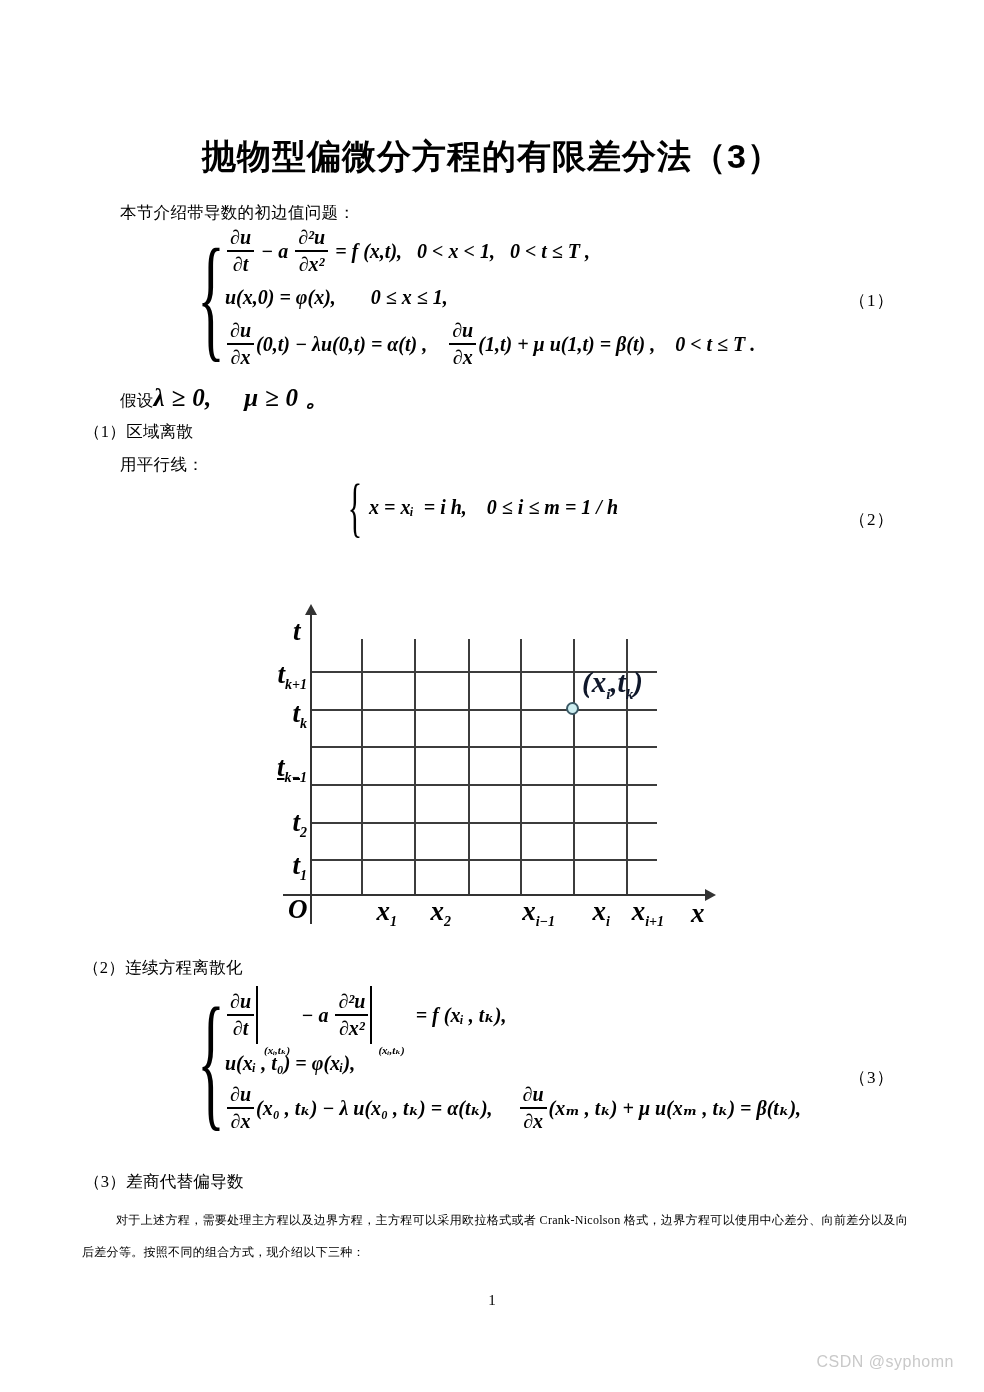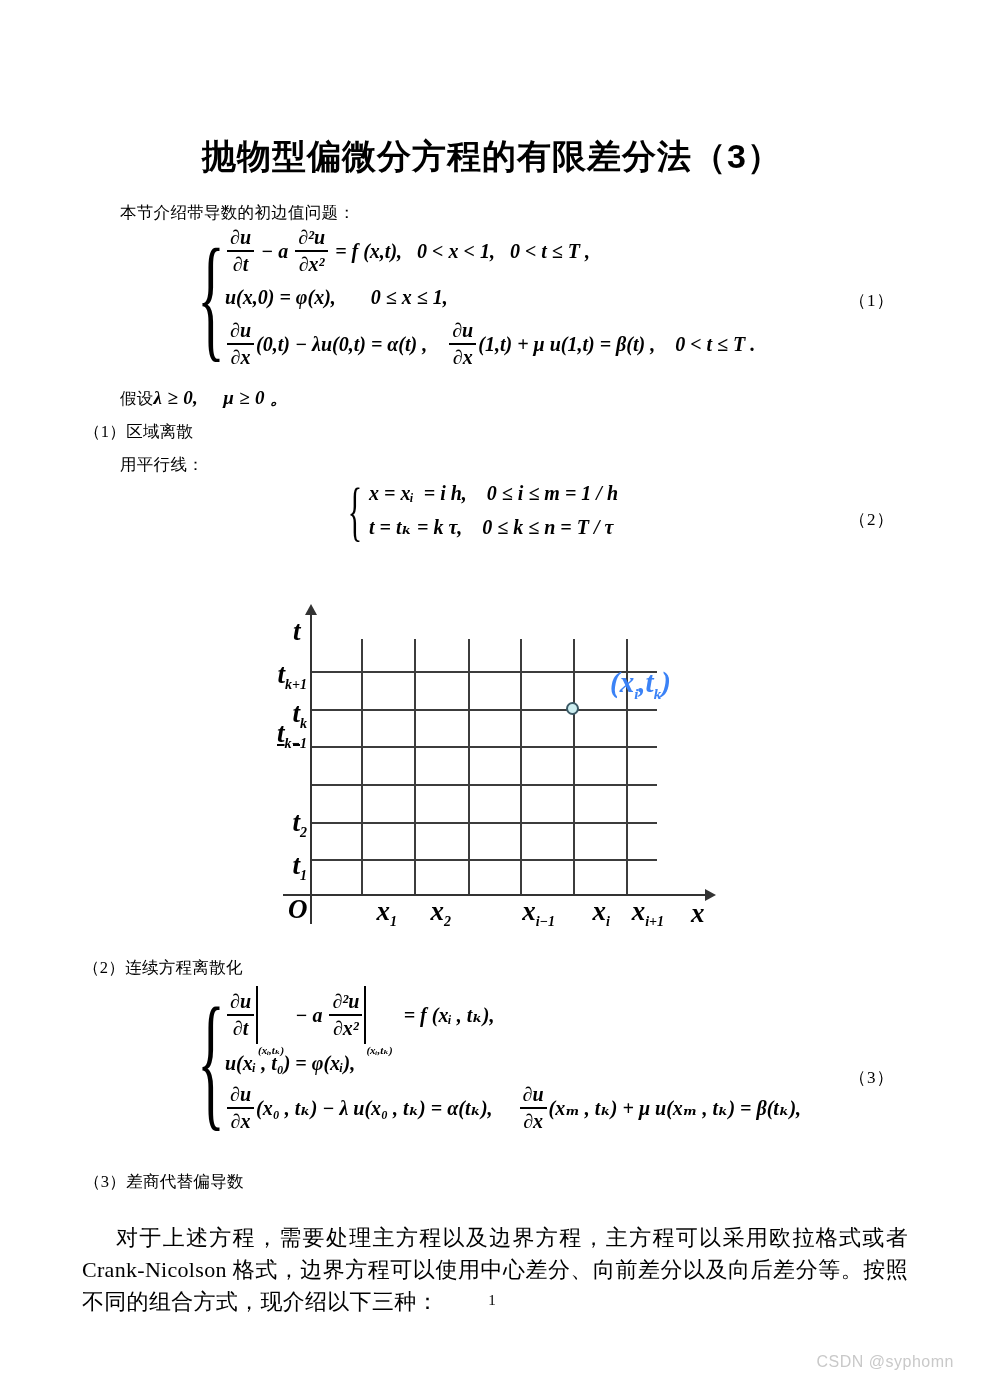--- a/index.html
+++ b/index.html
@@ -4,45 +4,45 @@
 <style>
   html,body{margin:0;padding:0;background:#ffffff;}
   .page{position:relative;width:984px;height:1392px;background:#ffffff;color:#000;
         font-family:"Liberation Serif","DejaVu Serif",serif;overflow:hidden;}
 
   
   .title{position:absolute;top:134px;left:0;width:100%;text-align:center;
          font-size:34px;font-weight:900;letter-spacing:1px;
          font-family:"Liberation Sans","DejaVu Sans",sans-serif;}
   .cn{position:absolute;font-size:16.5px;letter-spacing:0.3px;line-height:22px;}
-  .para{position:absolute;font-size:22px;letter-spacing:0.3px;line-height:32px;
-        text-align:justify;text-indent:34px;margin-top:18px;}
+  .para{position:absolute;font-size:12px;letter-spacing:0.3px;line-height:32px;
+        text-align:justify;text-indent:34px;}
 
   
   .math, .mt, .frac{font-family:"Liberation Serif","DejaVu Serif","DejaVu Sans",serif;
         font-style:italic;font-weight:bold;}
   .mt{white-space:pre;font-size:20px;}
-  .mt-s{white-space:pre;font-size:19px;}
+  .mt-s{white-space:pre;font-size:25px;}
   .frac{display:inline-flex;flex-direction:column;align-items:center;
         vertical-align:middle;font-size:20px;line-height:1.15;margin:0 2px;}
   .frac .num{display:block;border-bottom:2px solid #000;padding:0 3px 1px 3px;}
   .frac .den{display:block;padding-top:1px;}
   .eqwrap{position:absolute;display:flex;align-items:center;}
   .brace{display:flex;align-items:center;justify-content:center;width:18px;margin-right:5px;}
   .brace > span{display:block;font-style:normal;font-weight:400;line-height:1;}
   .b-eq1 > span{font-size:104px;transform:scale(0.55,1.32);}
   .b-eq2 > span{font-size:50px;transform:scale(0.6,1.3);}
   .b-eq3 > span{font-size:104px;transform:scale(0.55,1.45);}
   .eqlines{display:flex;flex-direction:column;gap:10px;}
   .eqlines3{gap:8px;}
   .eqrow{display:flex;align-items:center;}
   .eqnum{position:absolute;left:849px;font-size:17px;letter-spacing:1px;}
   .eval{display:inline-flex;align-items:flex-end;margin-right:6px;}
   .eval .bar{width:2px;height:58px;background:#000;}
-  .eval .esub{font-size:11px;line-height:1;margin-bottom:-12px;margin-left:0;white-space:pre;}
+  .eval .esub{font-size:11px;line-height:1;margin-bottom:-12px;margin-left:6px;white-space:pre;}
 
   
   .diagram{position:absolute;left:255px;top:608px;width:470px;height:335px;}
   .hline,.vline{position:absolute;background:#3c3c3c;}
   .hline{height:2px;left:55px;width:347px;}
   .vline{width:2px;top:31px;height:256px;}
   .axis{position:absolute;background:#333;}
   .arrow-up{position:absolute;width:0;height:0;border-left:6px solid transparent;
             border-right:6px solid transparent;border-bottom:11px solid #333;}
   .arrow-right{position:absolute;width:0;height:0;border-top:6px solid transparent;
@@ -116,23 +116,20 @@
   <div class="cn" style="left:120px;top:454px;">用平行线：</div>
 
   <div class="eqwrap" style="left:346px;top:482px;">
     <div class="brace b-eq2">
         <span>{</span>
       </div>
     <div class="eqlines">
       <div class="eqrow">
           <span class="mt">x = xᵢ  = i h,    0 ≤ i ≤ m = 1 / h</span>
         </div>
-      <div class="eqrow">
-          <span class="mt">t = tₖ = k τ,    0 ≤ k ≤ n = T / τ</span>
-        </div>
     </div>
   </div>
   <div class="eqnum" style="top:508px;">（2）</div>
 
 
   <div class="diagram">
 
     <div class="hline" style="top:63px;"></div>
     <div class="hline" style="top:101px;"></div>
     <div class="hline" style="top:138px;"></div>
@@ -148,34 +145,34 @@
     <div class="vline" style="left:371px;"></div>
 
     <div class="axis" style="left:55px;top:3px;width:2px;height:313px;"></div>
     <div class="arrow-up" style="left:50px;top:-4px;"></div>
     <div class="axis" style="left:28px;top:286px;width:424px;height:2px;"></div>
     <div class="arrow-right" style="left:450px;top:281px;"></div>
 
     <div class="dlab" style="left:38px;top:10px;">t</div>
     <div class="dlab ylab" style="top:53px;"><span>t</span><sub>k+1</sub></div>
     <div class="dlab ylab" style="top:92px;"><span>t</span><sub>k</sub></div>
-    <div class="dlab ylab" style="top:112px;text-decoration:underline;"><span>t</span><sub>k−1</sub></div>
+    <div class="dlab ylab" style="top:146px;text-decoration:underline;"><span>t</span><sub>k−1</sub></div>
     <div class="dlab ylab" style="top:201px;"><span>t</span><sub>2</sub></div>
     <div class="dlab ylab" style="top:244px;"><span>t</span><sub>1</sub></div>
     <div class="dlab" style="left:33px;top:288px;">O</div>
 
     <div class="dlab xlab" style="left:72px;"><span>x</span><sub>1</sub></div>
     <div class="dlab xlab" style="left:126px;"><span>x</span><sub>2</sub></div>
     <div class="dlab xlab" style="left:230px;"><span>x</span><sub>i−1</sub></div>
     <div class="dlab xlab" style="left:285px;"><span>x</span><sub>i</sub></div>
     <div class="dlab xlab" style="left:339px;"><span>x</span><sub>i+1</sub></div>
     <div class="dlab" style="left:436px;top:292px;">x</div>
 
     <div class="gridpoint" style="background: rgb(205, 238, 240);"></div>
-    <div class="bluelab" style="color: #3b82f6; margin-left: 28px;"><span>(x</span><sub>i</sub><span>,t</span><sub>k</sub><span>)</span></div>
+    <div class="bluelab" style="color: #0f172a;"><span>(x</span><sub>i</sub><span>,t</span><sub>k</sub><span>)</span></div>
   </div>
 
   <div class="cn" style="left:83px;top:957px;">（2）连续方程离散化</div>
 
   <div class="eqwrap" style="left:202px;top:986px;">
     <div class="brace b-eq3">
         <span>{</span>
       </div>
     <div class="eqlines eqlines3">
       <div class="eqrow">

